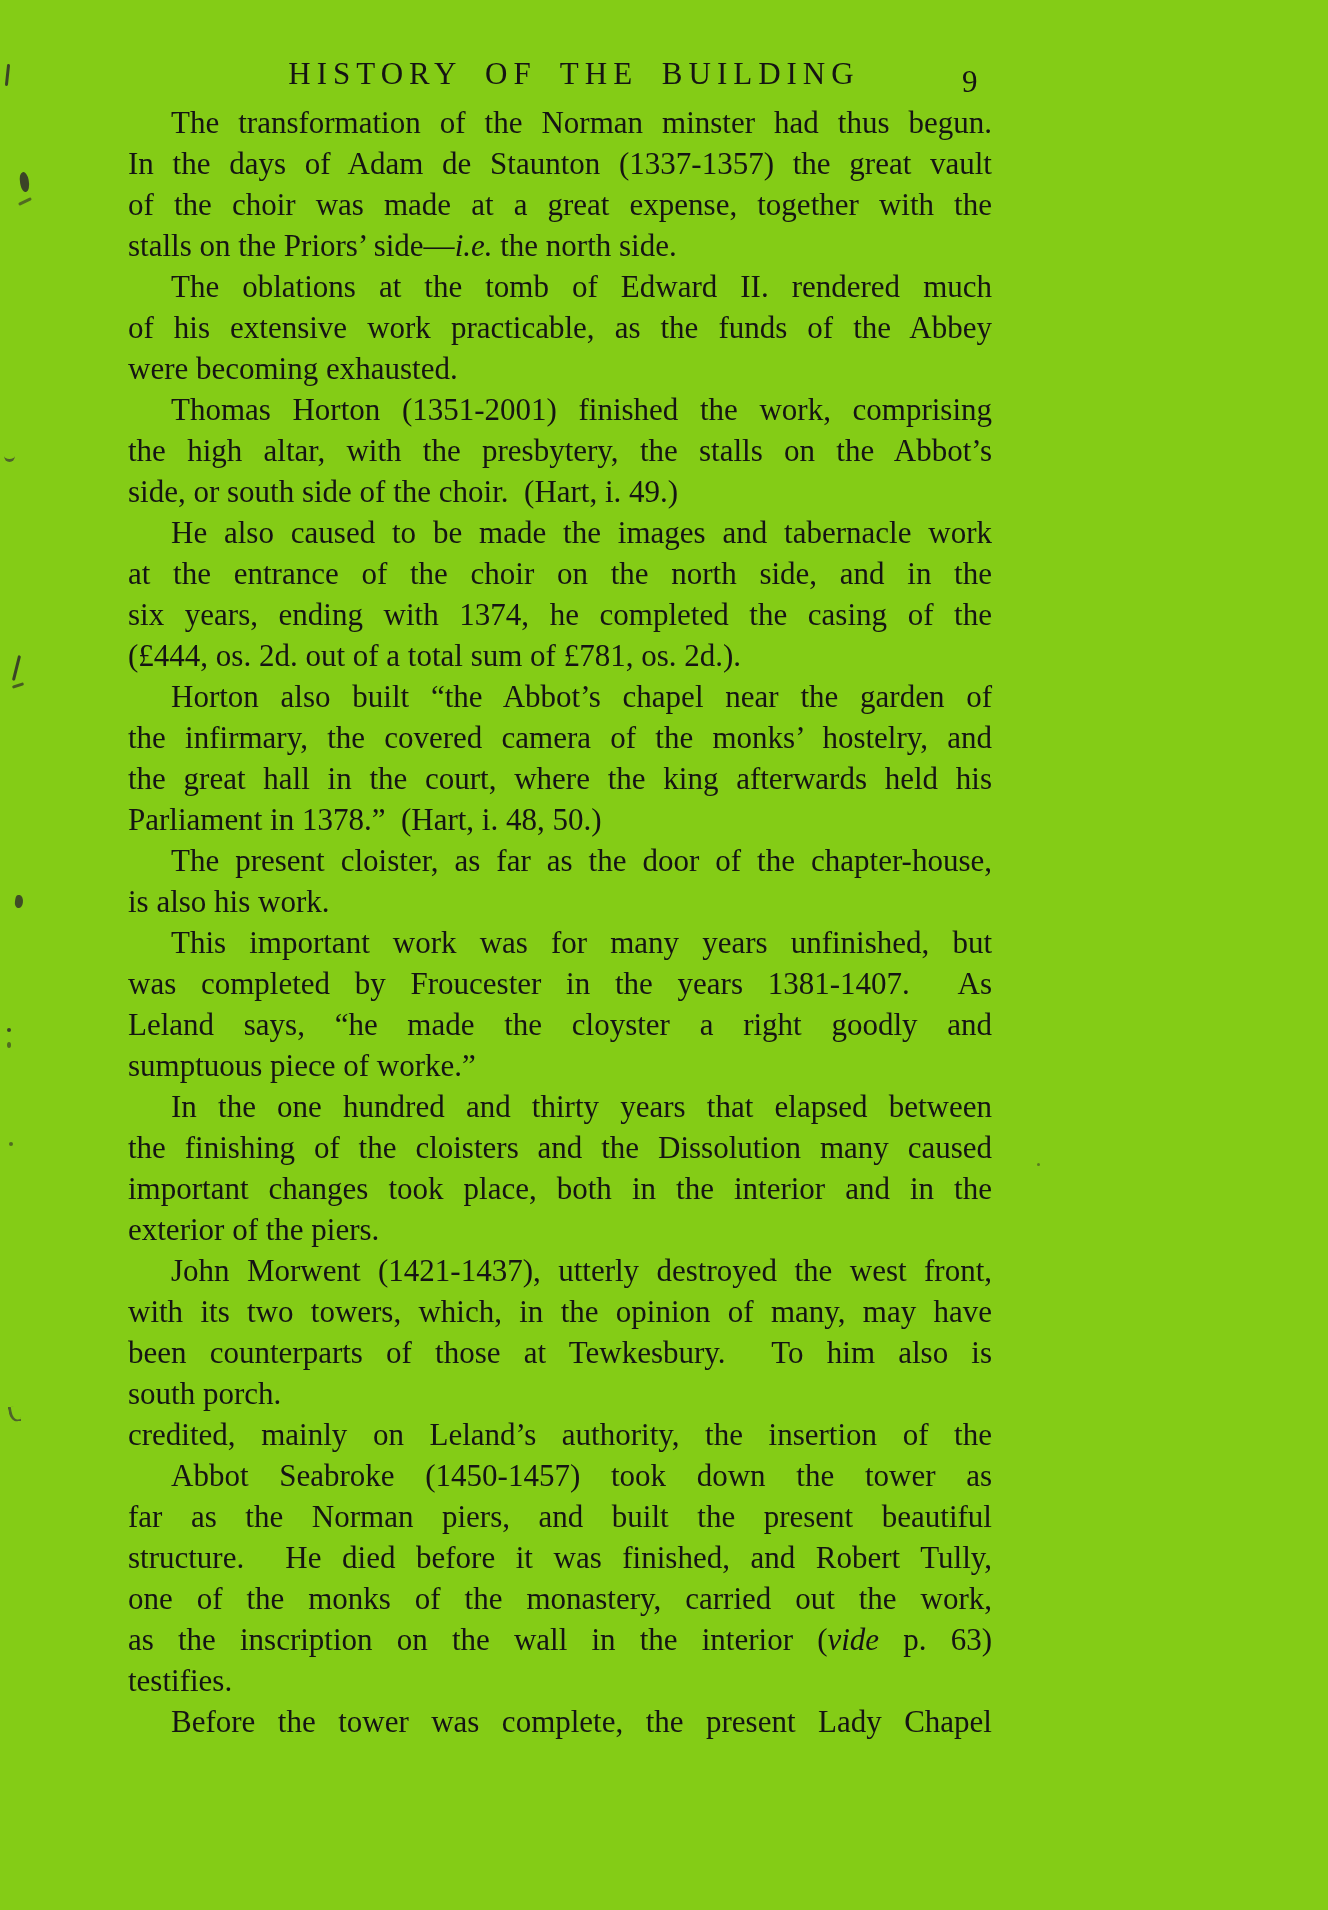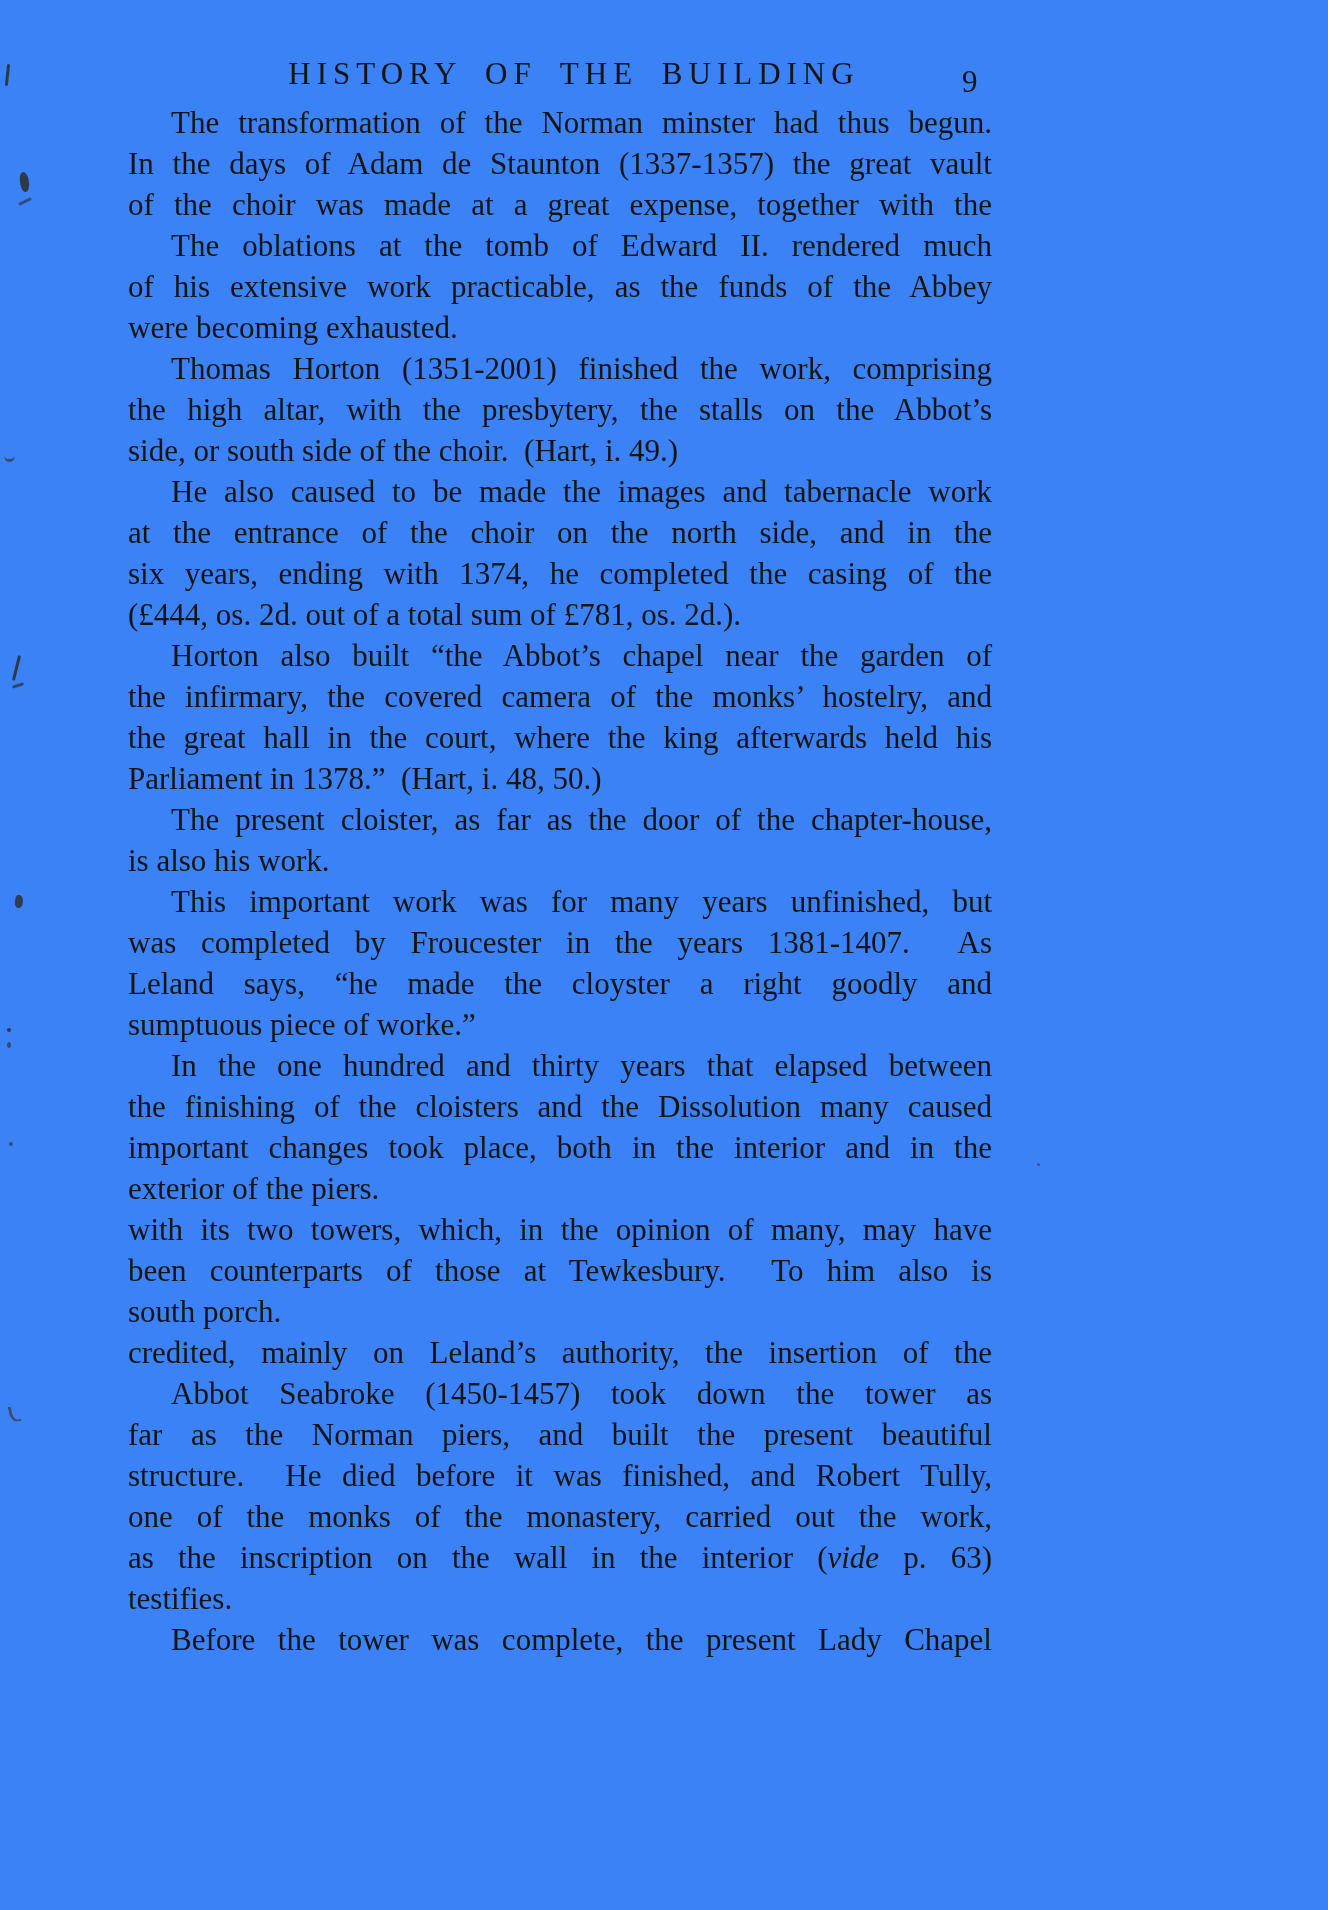--- a/index.html
+++ b/index.html
@@ -1,20 +1,20 @@
 <!DOCTYPE html>
 <html><head>
 <meta charset="utf-8">
 <style>
   html, body { margin: 0; padding: 0; background: #ffffff; }
   .page {
     position: relative;
     width: 1328px;
     height: 1910px;
-    background: #3b82f6;
+    background: #84cc16;
     font-family: "Liberation Serif", serif;
     color: #151413;
     overflow: hidden;
   }
   .running-title {
     position: absolute;
     left: 128px;
     top: 56px;
     width: 864px;
     text-align: center;
@@ -70,20 +70,21 @@
 
   <div class="running-title">HISTORY OF THE BUILDING</div>
   <div class="page-number">9</div>
 
   <div class="body-text">
 
     <div class="paragraph">
       <div class="line indent">The transformation of the Norman minster had thus begun.</div>
       <div class="line">In the days of Adam de Staunton (1337-1357) the great vault</div>
       <div class="line">of the choir was made at a great expense, together with the</div>
+      <div class="line last">stalls on the Priors’ side—<em>i.e.</em> the north side.</div>
     </div>
 
     <div class="paragraph">
       <div class="line indent">The oblations at the tomb of Edward II. rendered much</div>
       <div class="line">of his extensive work practicable, as the funds of the Abbey</div>
       <div class="line last">were becoming exhausted.</div>
     </div>
 
     <div class="paragraph">
       <div class="line indent">Thomas Horton (1351-2001) finished the work, comprising</div>
@@ -118,20 +119,21 @@
     </div>
 
     <div class="paragraph">
       <div class="line indent">In the one hundred and thirty years that elapsed between</div>
       <div class="line">the finishing of the cloisters and the Dissolution many caused</div>
       <div class="line">important changes took place, both in the interior and in the</div>
       <div class="line last">exterior of the piers.</div>
     </div>
 
     <div class="paragraph">
+      <div class="line indent">John Morwent (1421-1437), utterly destroyed the west front,</div>
       <div class="line">with its two towers, which, in the opinion of many, may have</div>
       <div class="line">been counterparts of those at Tewkesbury.&nbsp; To him also is</div>
       <div class="line last">south porch.</div>
       <div class="line">credited, mainly on Leland’s authority, the insertion of the</div>
     </div>
 
     <div class="paragraph">
       <div class="line indent">Abbot Seabroke (1450-1457) took down the tower as</div>
       <div class="line">far as the Norman piers, and built the present beautiful</div>
       <div class="line">structure.&nbsp; He died before it was finished, and Robert Tully,</div>

